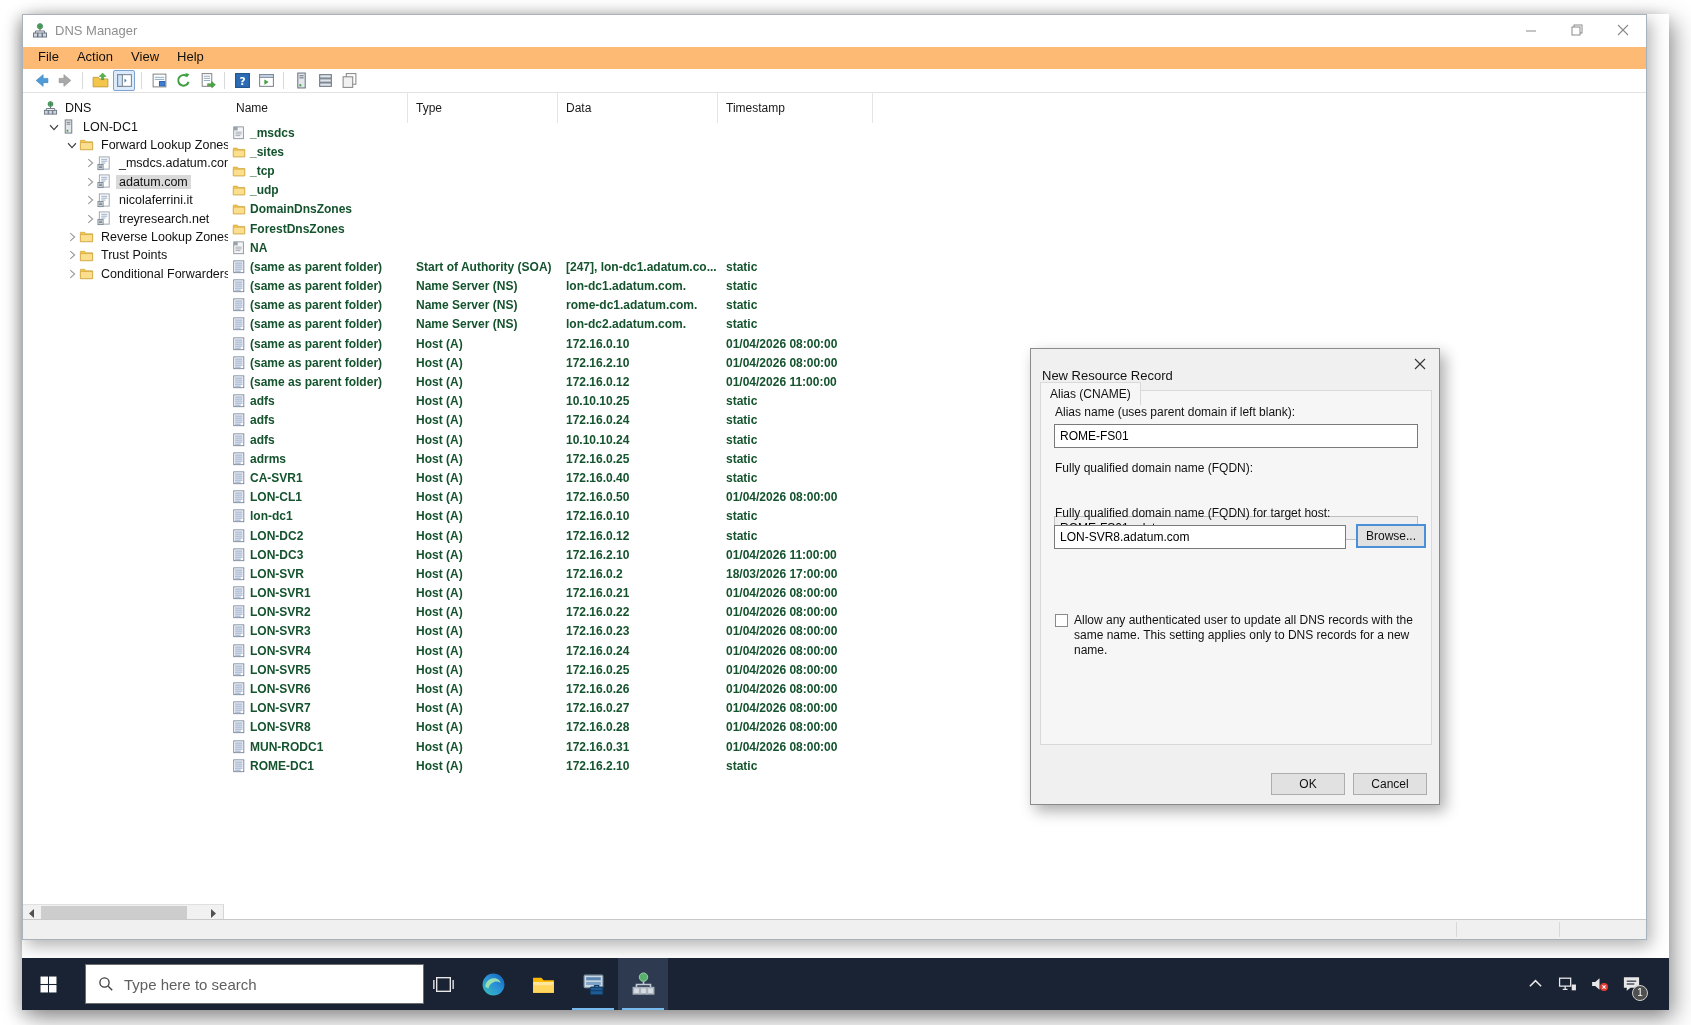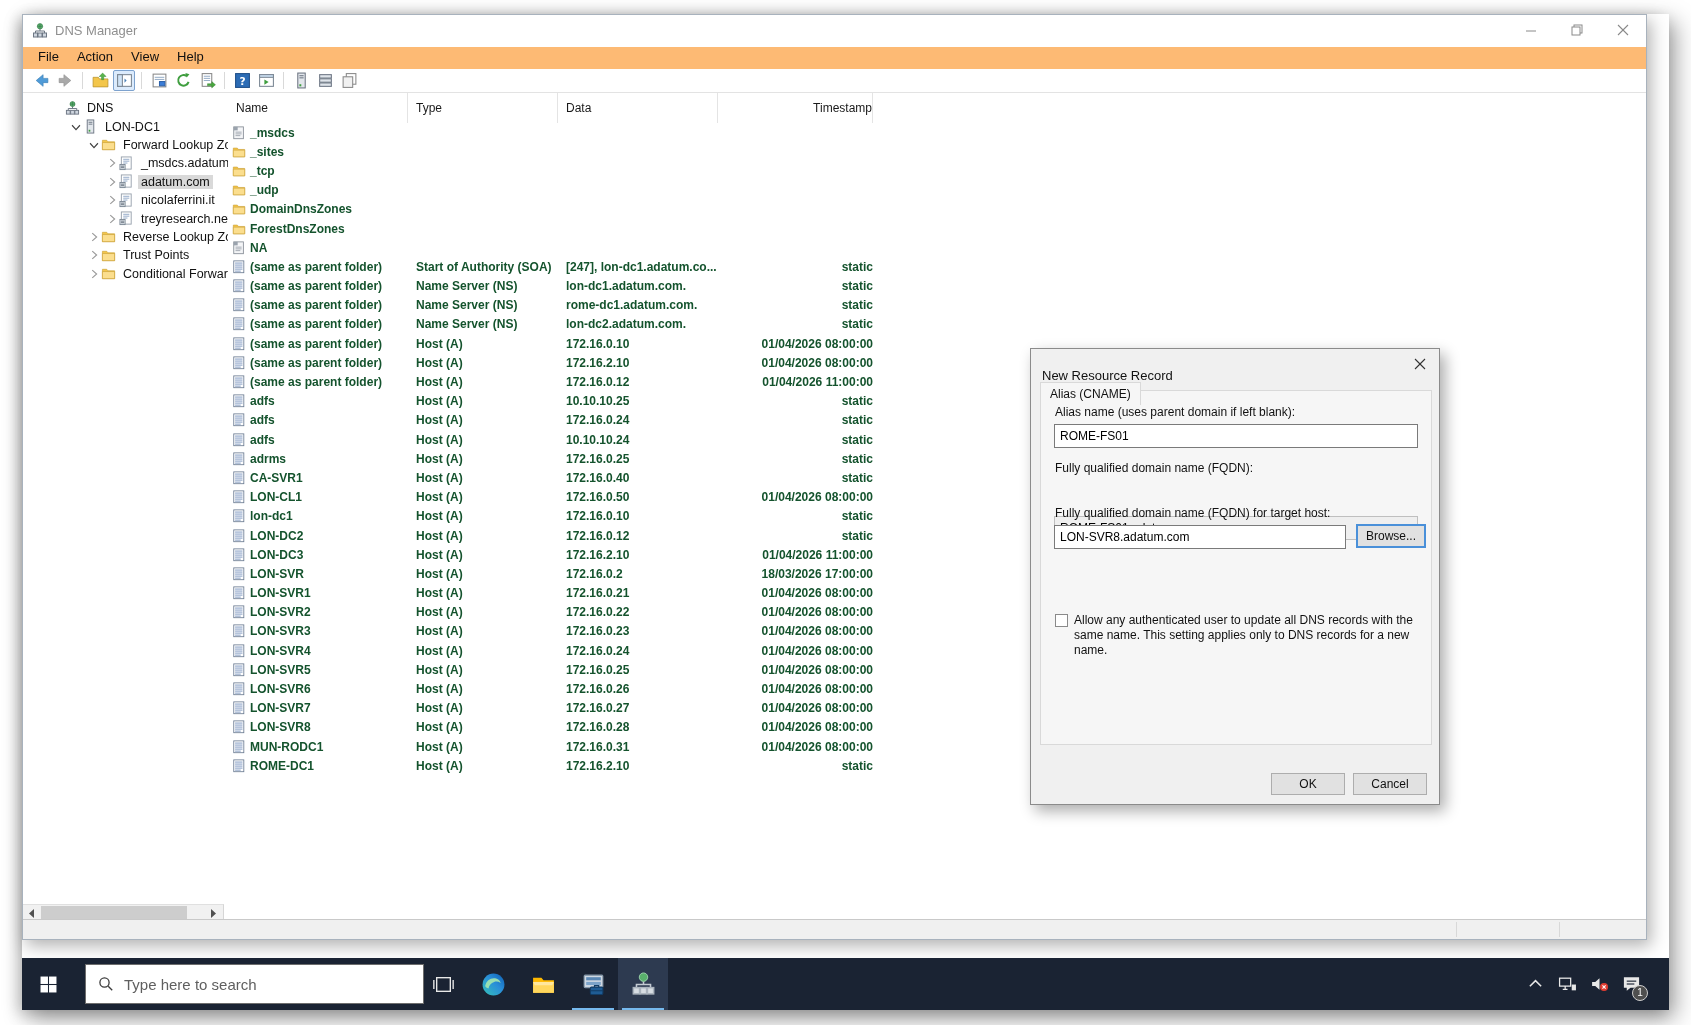--- a/index.html
+++ b/index.html
@@ -21,37 +21,37 @@
   .toolbar { position:absolute; left:0; top:54px; right:0; height:24px; background:#ffffff;
              border-bottom:1px solid #e3e3e3; display:flex; align-items:center; padding-left:6px; }
   .tbtn { width:22px; height:21px; margin:0 1px; display:flex; align-items:center; justify-content:center;
           border:1px solid transparent; border-radius:2px; }
   .tbtn svg { width:17px; height:17px; }
   .tbtn.pressed { border-color:#7da2ce; background:#dcebfc; }
   .tsep { width:1px; height:17px; background:#d9d9d9; margin:0 5px; }
 
   
   .tree { position:absolute; left:0; top:78px; width:231px; bottom:20px; background:#ffffff;
-          border-right:1px solid #d6d6d6; overflow:hidden;padding-left:22px; }
+          border-right:1px solid #d6d6d6; overflow:hidden; }
   .trow { height:18.4px; display:flex; align-items:center; font-size:12.5px; color:#111; white-space:nowrap; }
   .trow .chv { width:14px; height:14px; flex:0 0 14px; display:flex; align-items:center; justify-content:center; }
   .trow .tic { width:15px; height:15px; flex:0 0 15px; margin-right:4px; }
   .trow .lbl { padding:0 3px; }
   .trow.sel .lbl { background:#d9d9d9; }
   .hscroll { position:absolute; left:0; bottom:0; width:200px; height:17px; background:#f1f1f1;
              border-top:1px solid #e0e0e0; }
   .hs-arrow { position:absolute; top:0; width:17px; height:16px; display:flex; align-items:center; justify-content:center;
               color:#505050; font-size:11px; }
   .hs-thumb { position:absolute; left:18px; top:1px; width:146px; height:14px; background:#cdcdcd; }
 
   
   .list { position:absolute; left:205px; top:78px; right:0; bottom:20px; background:#ffffff; overflow:hidden; }
   .lhead { display:flex; height:30px; }
   .hcell { font-size:12px; color:#1a1a1a; line-height:30px; padding-left:8px; border-right:1px solid #e4e4e4; }
-  .c0{width:180px;} .c1{width:150px;} .c2{width:160px;} .c3{width:155px;text-align:right;}
+  .c0{width:180px;} .c1{width:150px;} .c2{width:160px;} .c3{width:155px;}
   .lrow { display:flex; height:19.2px; align-items:center; font-size:12px; color:#14532d;font-weight:bold; }
   .lrow .cell { padding-left:8px; white-space:nowrap; overflow:hidden; }
   .lrow .ncell { display:flex; align-items:center; padding-left:4px; }
   .lrow .ric { width:14px; height:14px; flex:0 0 14px; margin-right:4px; }
 
   .statusbar { position:absolute; left:0; bottom:0; width:100%; height:20px; background:#f0f0f0;
                border-top:1px solid #c9c9c9; }
   .sdiv { position:absolute; top:2px; bottom:2px; width:1px; background:#d8d8d8; }
 
   

